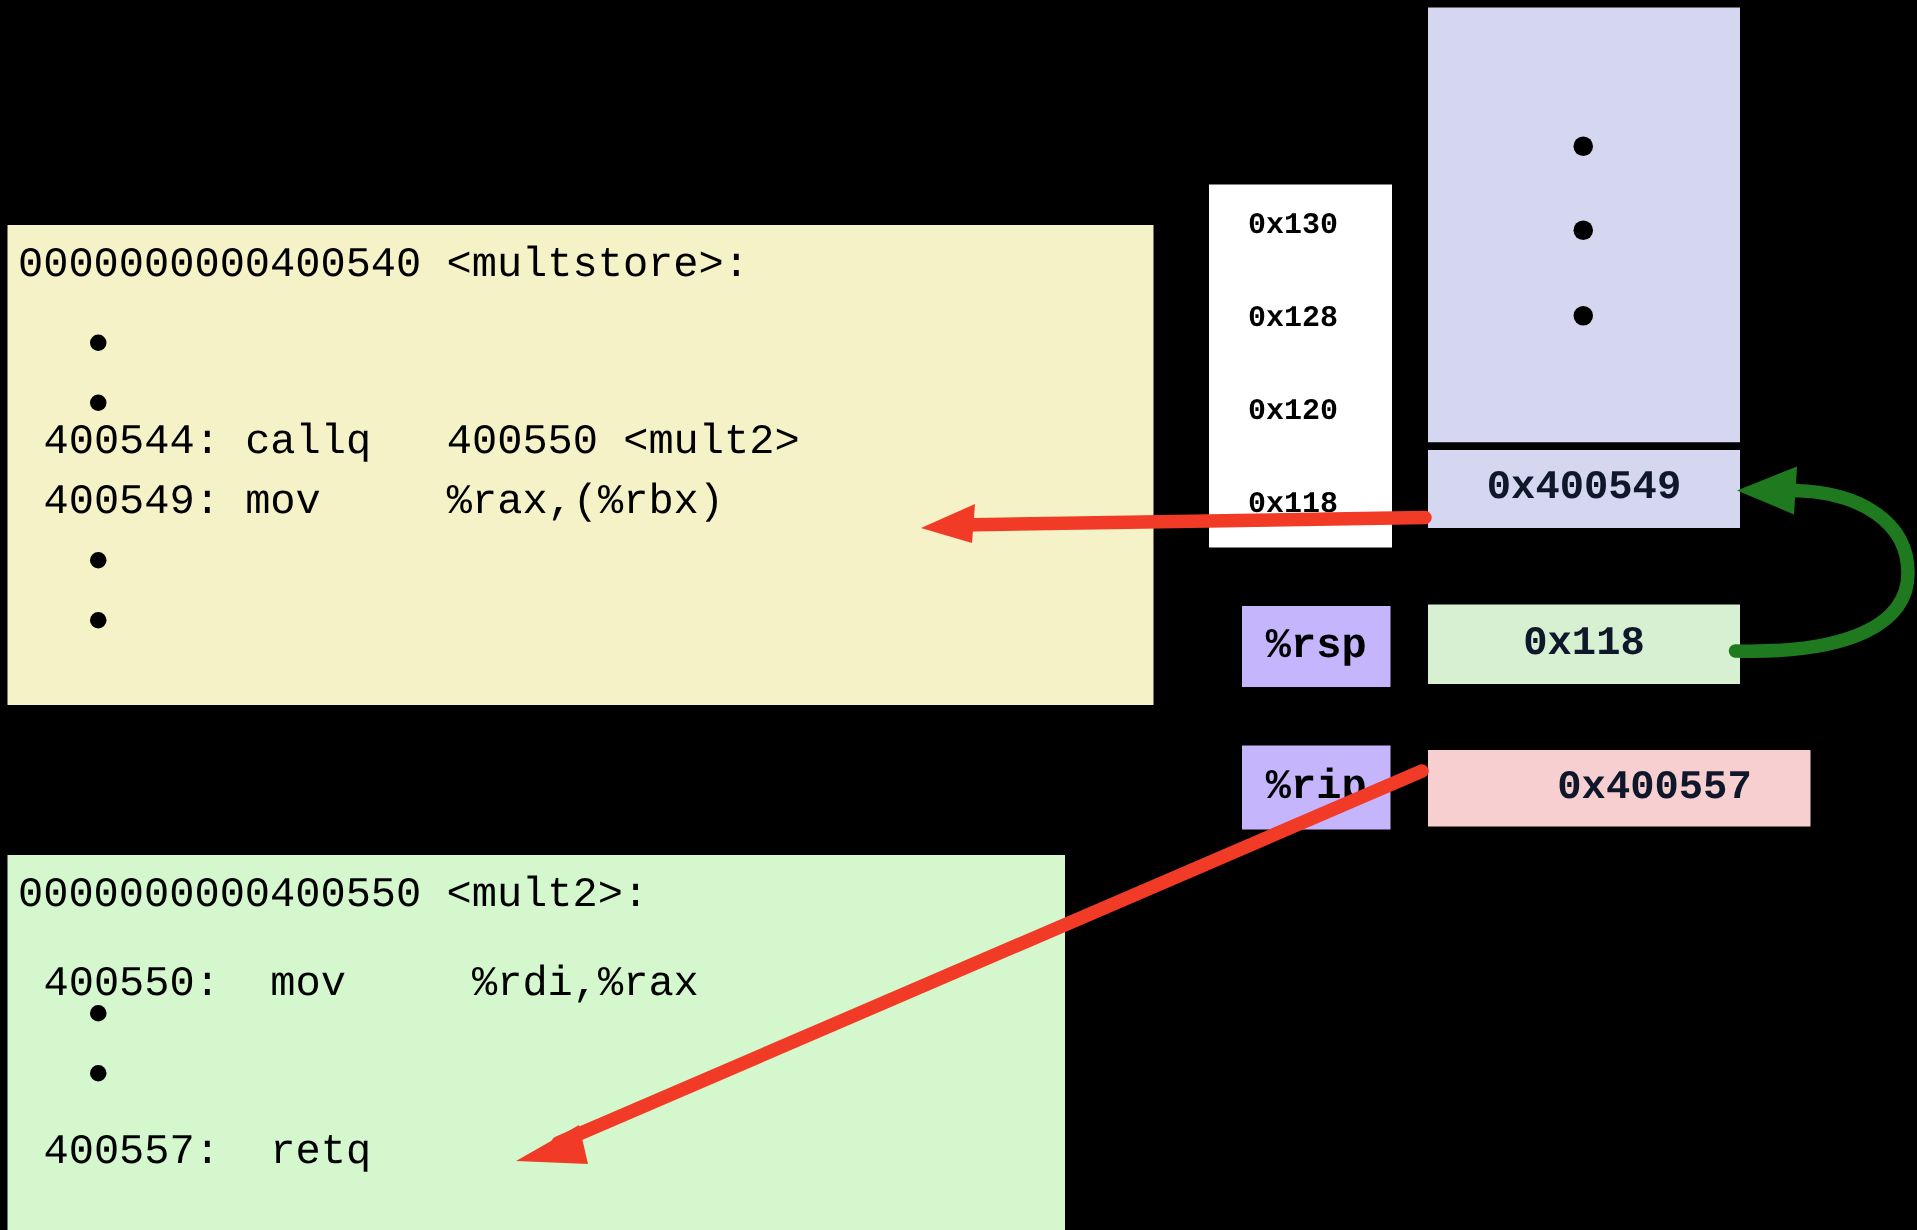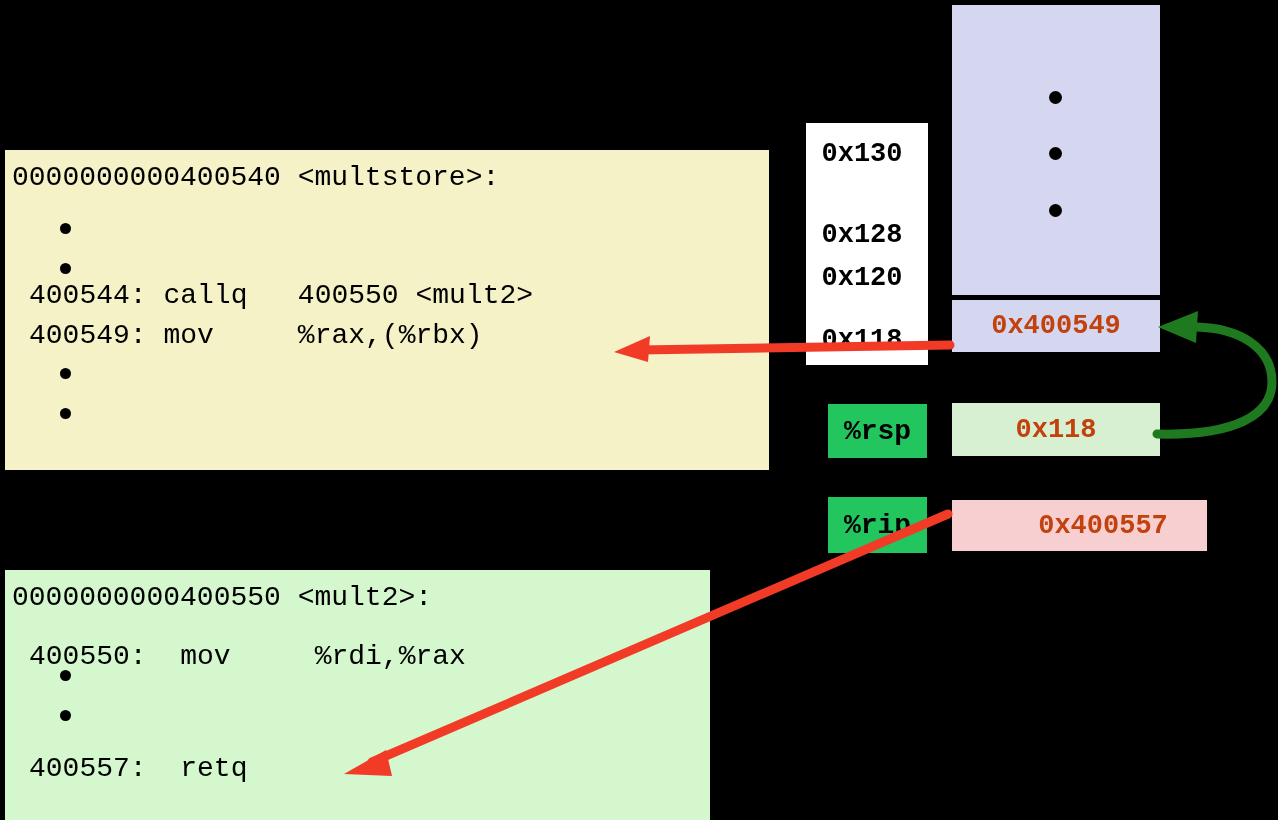--- a/index.html
+++ b/index.html
@@ -60,21 +60,21 @@
     top: 123px;
     width: 122px;
     height: 242px;
     background: #ffffff;
   }
   .addr-label {
     position: absolute;
     left: 0;
     width: 112px;
     text-align: center;
-    font-size: 27px;
+    font-size: 20px;
     font-weight: bold;
     color: #000000;
     font-family: "Liberation Mono", "DejaVu Sans Mono", monospace;
   }
 
   
   .stack-body {
     position: absolute;
     left: 952px;
     top: 5px;
@@ -98,36 +98,36 @@
     height: 52px;
     background: #d5d6f0;
     display: flex;
     align-items: center;
     justify-content: center;
   }
   .stack-cell span,
   .reg-value span {
     font-size: 27px;
     font-weight: bold;
-    color: #c2410c;
+    color: #0f172a;
     font-family: "Liberation Mono", "DejaVu Sans Mono", monospace;
   }
   .stack-dot {
     position: absolute;
     width: 13px;
     height: 13px;
     border-radius: 50%;
     background: #000000;
     left: 1049px;
   }
 
   
   .reg-label {
     position: absolute;
-    background: #22c55e;
+    background: #c4b5fd;
     display: flex;
     align-items: center;
     justify-content: center;
   }
   .reg-label span {
     font-size: 28px;
     font-weight: bold;
     color: #000000;
     font-family: "Liberation Mono", "DejaVu Sans Mono", monospace;
   }
@@ -177,21 +177,21 @@
     <div class="code-line" style="left:24px; top:48px;margin-top:19px;">400550:  mov     %rdi,%rax</div>
 
     <div class="vdot" style="left:55px; top:100px;"></div>
     <div class="vdot" style="left:55px; top:140px;"></div>
 
     <div class="code-line" style="left:24px; top:179px;">400557:  retq</div>
   </div>
 
   <div class="addr-col">
     <div class="addr-label" style="top:16px;">0x130</div>
-    <div class="addr-label" style="top:78px;margin-top:19px;">0x128</div>
+    <div class="addr-label" style="top:78px;">0x128</div>
     <div class="addr-label" style="top:140px;">0x120</div>
     <div class="addr-label" style="top:202px;">0x118</div>
   </div>
 
   <div class="stack-body"></div>
   <div class="stack-dot" style="top:91px;"></div>
   <div class="stack-dot" style="top:147px;"></div>
   <div class="stack-dot" style="top:204px;"></div>
 
   <div class="stack-divider"></div>

